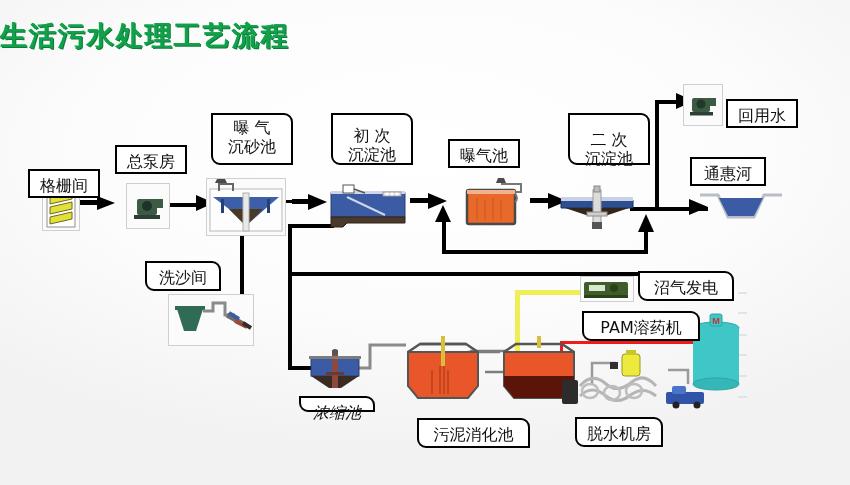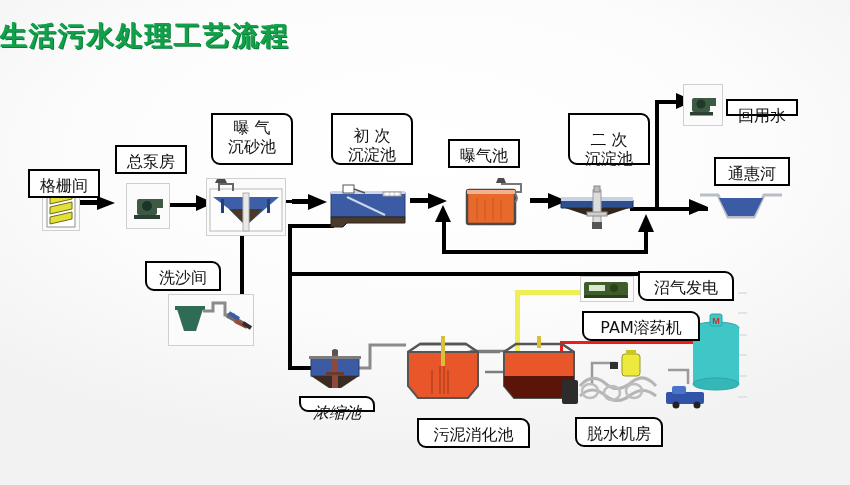--- a/index.html
+++ b/index.html
@@ -306,23 +306,23 @@
 沉砂池</div>
 
   <div class="lbl two rc" style="left:331px;top:113px;width:82px;height:52px;padding-top:12px;">初 次
 沉淀池</div>
 
   <div class="lbl" style="left:448px;top:139px;width:72px;height:29px;line-height:25px;">曝气池</div>
 
   <div class="lbl two rc" style="left:568px;top:113px;width:82px;height:52px;padding-top:16px;">二 次
 沉淀池</div>
 
-  <div class="lbl" style="left:726px;top:99px;width:72px;height:17px;line-height:25px;">回用水</div>
-
-  <div class="lbl" style="left:690px;top:157px;width:76px;height:29px;line-height:25px;margin-left:24px;">通惠河</div>
+  <div class="lbl" style="left:726px;top:99px;width:72px;height:29px;line-height:25px;">回用水</div>
+
+  <div class="lbl" style="left:690px;top:157px;width:76px;height:29px;line-height:25px;">通惠河</div>
 
   <div class="lbl rc" style="left:145px;top:261px;width:76px;height:30px;line-height:25px;">洗沙间</div>
 
   <div class="lbl rc" style="left:299px;top:396px;width:76px;height:16px;line-height:25px;font-style:italic;">浓缩池</div>
 
   <div class="lbl rc" style="left:417px;top:418px;width:113px;height:30px;line-height:25px;">污泥消化池</div>
 
   <div class="lbl rc" style="left:638px;top:271px;width:96px;height:30px;line-height:25px;">沼气发电</div>
 
   <div class="lbl rc" style="left:582px;top:311px;width:118px;height:30px;line-height:25px;">PAM溶药机</div>

